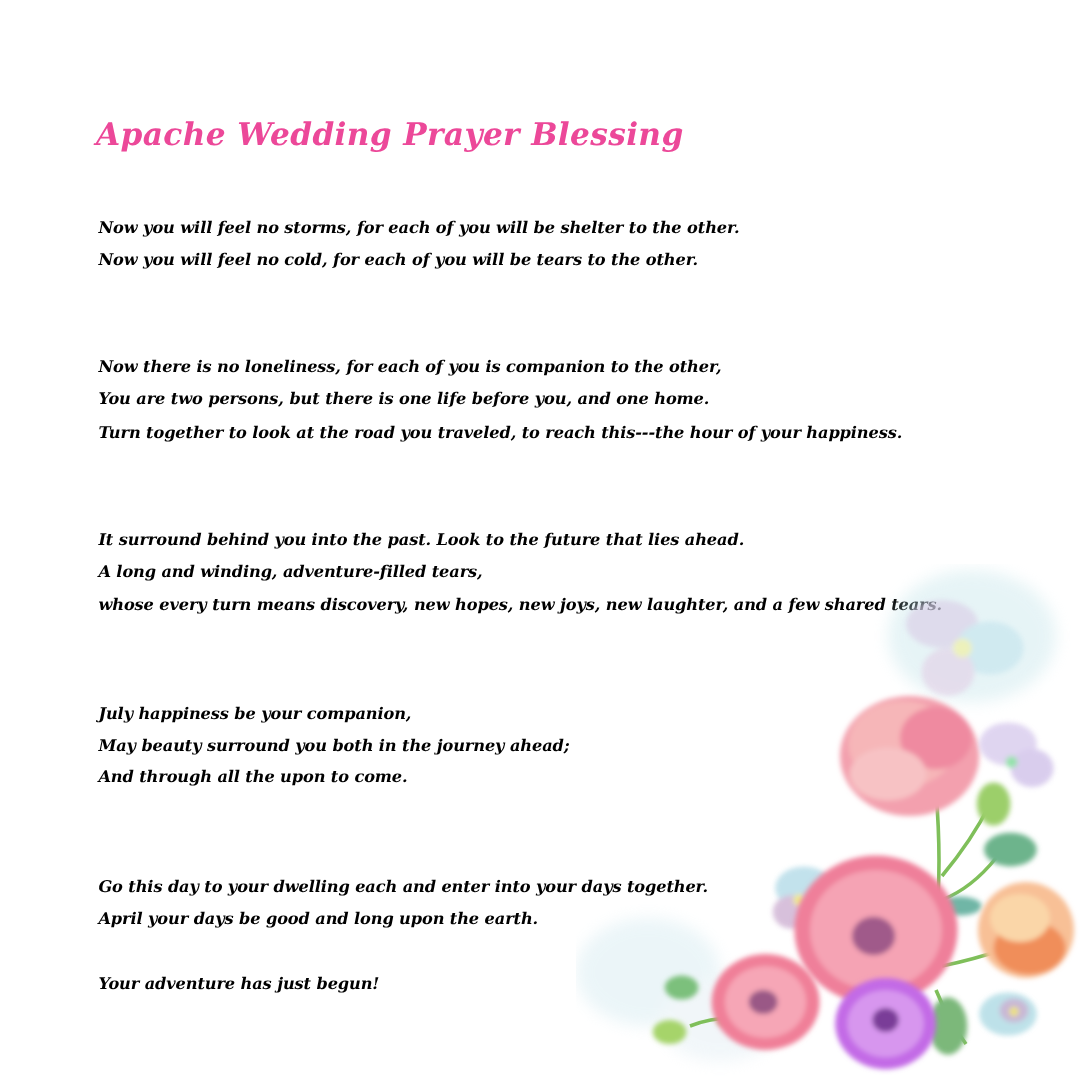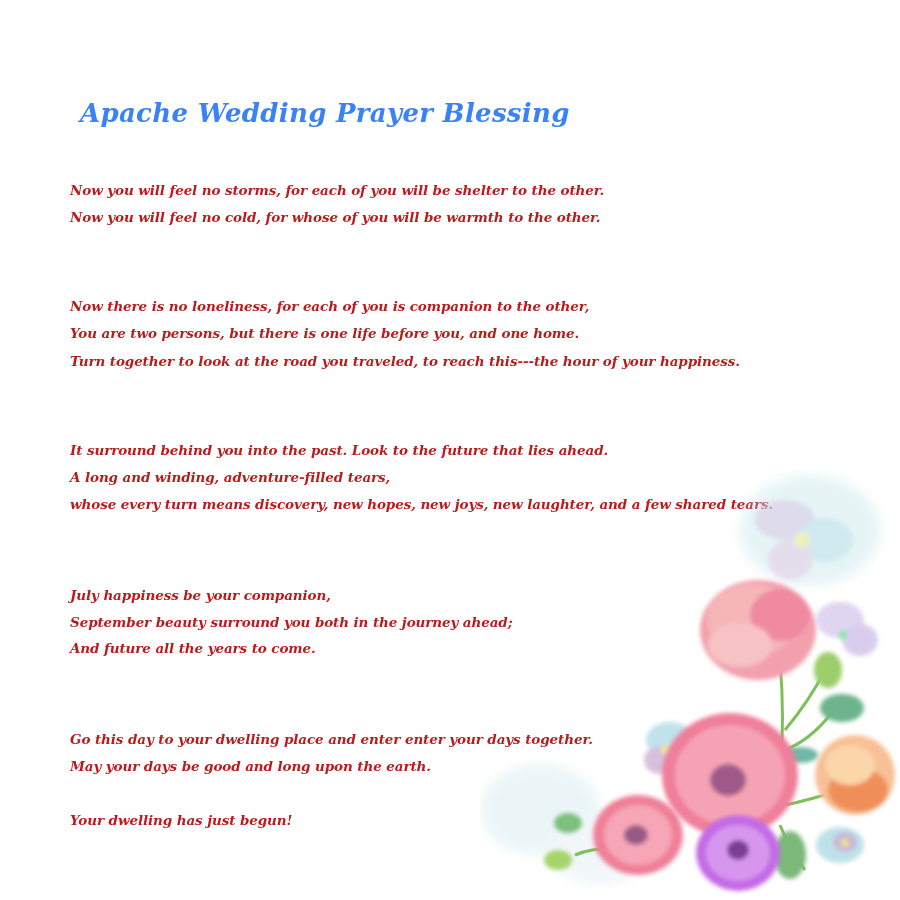--- a/index.html
+++ b/index.html
@@ -1,50 +1,50 @@
 <!DOCTYPE html>
 <html><head>
 <meta charset="utf-8">
 <style>
   html, body { margin:0; padding:0; }
   body { width:900px; height:900px; background:#ffffff; position:relative; overflow:hidden; }
-  .title { position:absolute; left:80px; top:98px; font-family:"DejaVu Serif", serif; font-style:italic; font-weight:bold; font-size:26px; color:#3b82f6; letter-spacing:0.3px;text-align:right; }
-  .line { position:absolute; left:70px; font-family:"DejaVu Serif", serif; font-style:italic; font-weight:bold; font-size:13.5px; color:#b91c1c; white-space:nowrap; letter-spacing:-0.1px; }
+  .title { position:absolute; left:80px; top:98px; font-family:"DejaVu Serif", serif; font-style:italic; font-weight:bold; font-size:26px; color:#ec4899; letter-spacing:0.3px;text-align:right; }
+  .line { position:absolute; left:82px; font-family:"DejaVu Serif", serif; font-style:italic; font-weight:bold; font-size:13.5px; color:#000000; white-space:nowrap; letter-spacing:-0.1px; }
   .flowers { position:absolute; left:480px; top:470px; width:420px; height:430px; }
 </style>
 </head>
 <body>
 
 <div class="title">Apache Wedding Prayer Blessing</div>
 
 <div>
   <div class="line" style="top:182px">Now you will feel no storms, for each of you will be shelter to the other.</div>
-  <div class="line" style="top:209px">Now you will feel no cold, for whose of you will be warmth to the other.</div>
+  <div class="line" style="top:209px">Now you will feel no cold, for each of you will be tears to the other.</div>
 </div>
 <div>
   <div class="line" style="top:298px">Now there is no loneliness, for each of you is companion to the other,</div>
   <div class="line" style="top:325px">You are two persons, but there is one life before you, and one home.</div>
   <div class="line" style="top:353px">Turn together to look at the road you traveled, to reach this---the hour of your happiness.</div>
 </div>
 <div>
   <div class="line" style="top:442px">It surround behind you into the past. Look to the future that lies ahead.</div>
   <div class="line" style="top:469px">A long and winding, adventure-filled tears,</div>
   <div class="line" style="top:496px">whose every turn means discovery, new hopes, new joys, new laughter, and a few shared tears.</div>
 </div>
 <div>
   <div class="line" style="top:587px">July happiness be your companion,</div>
-  <div class="line" style="top:614px">September beauty surround you both in the journey ahead;</div>
-  <div class="line" style="top:640px">And future all the years to come.</div>
+  <div class="line" style="top:614px">May beauty surround you both in the journey ahead;</div>
+  <div class="line" style="top:640px">And through all the upon to come.</div>
 </div>
 <div>
-  <div class="line" style="top:731px">Go this day to your dwelling place and enter enter your days together.</div>
-  <div class="line" style="top:758px">May your days be good and long upon the earth.</div>
+  <div class="line" style="top:731px">Go this day to your dwelling each and enter into your days together.</div>
+  <div class="line" style="top:758px">April your days be good and long upon the earth.</div>
 </div>
 <div>
-  <div class="line" style="top:812px">Your dwelling has just begun!</div>
+  <div class="line" style="top:812px">Your adventure has just begun!</div>
 </div>
 
 <svg class="flowers" viewBox="0 0 420 430" xmlns="http://www.w3.org/2000/svg">
   <defs>
     <filter id="blur2">
         <feGaussianBlur stdDeviation="2"></feGaussianBlur>
       </filter>
     <filter id="blur6">
         <feGaussianBlur stdDeviation="6"></feGaussianBlur>
       </filter>

